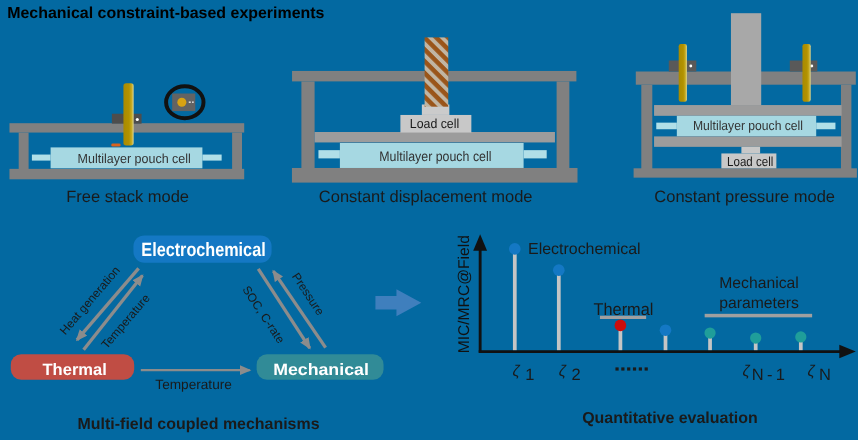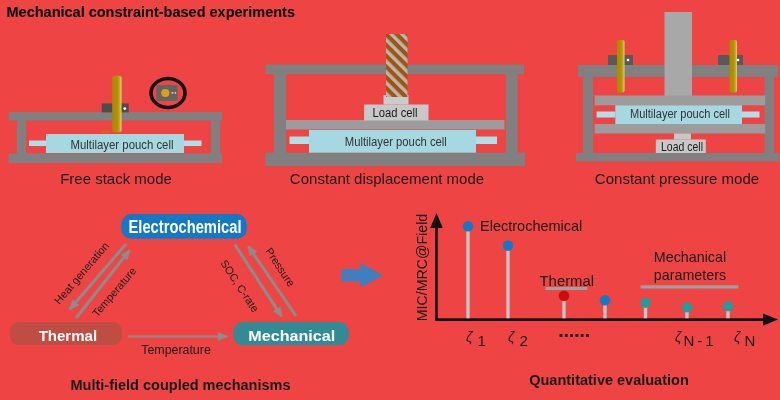--- a/index.html
+++ b/index.html
@@ -1,16 +1,16 @@
 <!DOCTYPE html>
 <html><head>
 <meta charset="utf-8">
 <style>
   html,body{margin:0;padding:0;background:#ffffff;}
-  #wrap{position:relative;width:780px;height:400px;background:#ef4444;overflow:hidden;}
+  #wrap{position:relative;width:780px;height:400px;background:#0369a1;overflow:hidden;}
   svg{display:block;}
   text{font-family:"Liberation Sans",sans-serif;}
 </style>
 </head>
 <body>
 <div id="wrap">
 <svg width="780" height="400" viewBox="0 0 780 400">
 <defs>
   <pattern id="hatch" width="7.6" height="7.6" patternUnits="userSpaceOnUse" patternTransform="rotate(45)">
     <rect width="7.6" height="7.6" fill="#c0b5a3"></rect>

